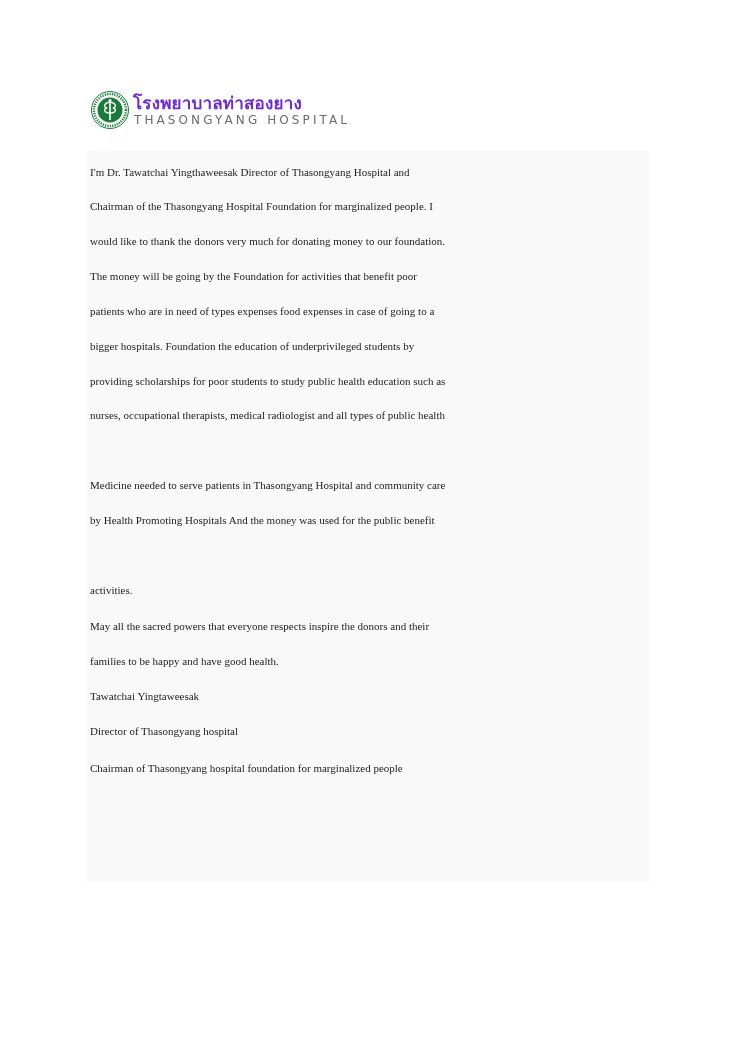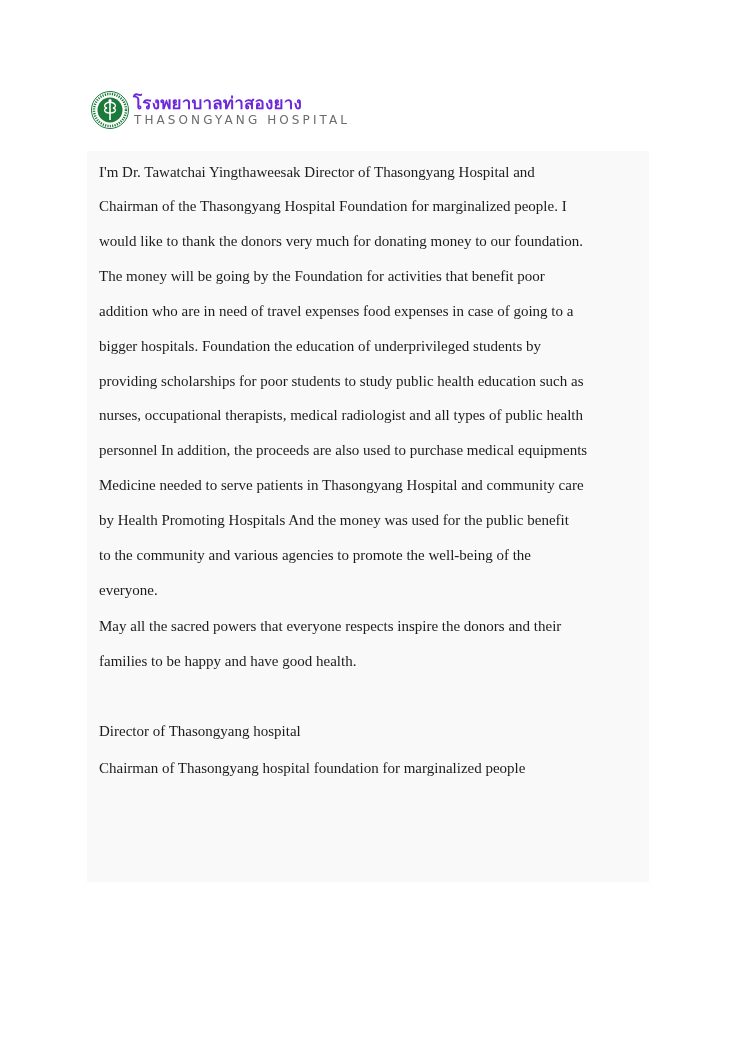--- a/index.html
+++ b/index.html
@@ -2,21 +2,21 @@
 <html><head>
   <meta charset="utf-8">
   <style>
     html, body { margin: 0; padding: 0; background: #ffffff; }
     body { width: 736px; height: 1041px; position: relative; overflow: hidden; font-family: "Liberation Serif", serif; color: #1a1a1a; }
     .header { position: absolute; left: 90px; top: 90px; height: 40px; width: 240px; }
     .emblem { position: absolute; left: 1px; top: 1px; width: 38px; height: 38px; }
     .brand-th { position: absolute; left: 43px; top: 3px; font-family: "DejaVu Sans", sans-serif; font-size: 17px; font-weight: bold; color: #6d28d9; letter-spacing: 0.2px; white-space: nowrap; line-height: 20px; }
     .brand-en { position: absolute; left: 44px; top: 25px; font-family: "DejaVu Sans", sans-serif; font-size: 12px; color: #6b6b6b; letter-spacing: 3.1px; white-space: nowrap; line-height: 10px; }
     .letter-box { position: absolute; left: 87px; top: 151px; width: 562px; height: 731px; background: #f9f9f9; }
-    .line { position: absolute; left: 12px; font-size: 15px; line-height: 20px; white-space: nowrap; color: #1c1c1c; }
+    .line { position: absolute; left: 3px; font-size: 11px; line-height: 20px; white-space: nowrap; color: #1c1c1c; }
   </style>
 </head>
 <body>
 
 <div class="header">
   <svg class="emblem" viewBox="0 0 38 38">
     <circle cx="19" cy="19" r="18.5" fill="#ffffff" stroke="#1b7a3a" stroke-width="1"></circle>
     <circle cx="19" cy="19" r="16" fill="none" stroke="#1b7a3a" stroke-width="2.5" stroke-dasharray="1.2 1.2"></circle>
     <circle cx="19" cy="19" r="12.5" fill="#1b7a3a"></circle>
     <rect x="18.2" y="9" width="1.6" height="20" fill="#ffffff"></rect>
@@ -26,26 +26,25 @@
   </svg>
   <div class="brand-th">โรงพยาบาลท่าสองยาง</div>
   <div class="brand-en">THASONGYANG HOSPITAL</div>
 </div>
 
 <div class="letter-box">
   <div class="line" style="top:11px">I'm Dr. Tawatchai Yingthaweesak Director of Thasongyang Hospital and</div>
   <div class="line" style="top:45px">Chairman of the Thasongyang Hospital Foundation for marginalized people. I</div>
   <div class="line" style="top:80px">would like to thank the donors very much for donating money to our foundation.</div>
   <div class="line" style="top:115px">The money will be going by the Foundation for activities that benefit poor</div>
-  <div class="line" style="top:150px">addition who are in need of travel expenses food expenses in case of going to a</div>
+  <div class="line" style="top:150px">patients who are in need of types expenses food expenses in case of going to a</div>
   <div class="line" style="top:185px">bigger hospitals. Foundation the education of underprivileged students by</div>
   <div class="line" style="top:220px">providing scholarships for poor students to study public health education such as</div>
   <div class="line" style="top:254px">nurses, occupational therapists, medical radiologist and all types of public health</div>
-  <div class="line" style="top:289px">personnel In addition, the proceeds are also used to purchase medical equipments</div>
   <div class="line" style="top:324px">Medicine needed to serve patients in Thasongyang Hospital and community care</div>
   <div class="line" style="top:359px">by  Health Promoting Hospitals And the money was used for the public benefit</div>
-  <div class="line" style="top:394px">to the community and various agencies to promote the well-being of the</div>
-  <div class="line" style="top:429px">everyone.</div>
+  <div class="line" style="top:429px">activities.</div>
   <div class="line" style="top:465px">May all the sacred powers that everyone respects inspire the donors and their</div>
   <div class="line" style="top:500px">families to be happy and have good health.</div>
+  <div class="line" style="top:535px">Tawatchai Yingtaweesak</div>
   <div class="line" style="top:570px">Director of Thasongyang hospital</div>
   <div class="line" style="top:607px">Chairman of Thasongyang hospital foundation for marginalized people</div>
 </div>
 
 </body></html>

